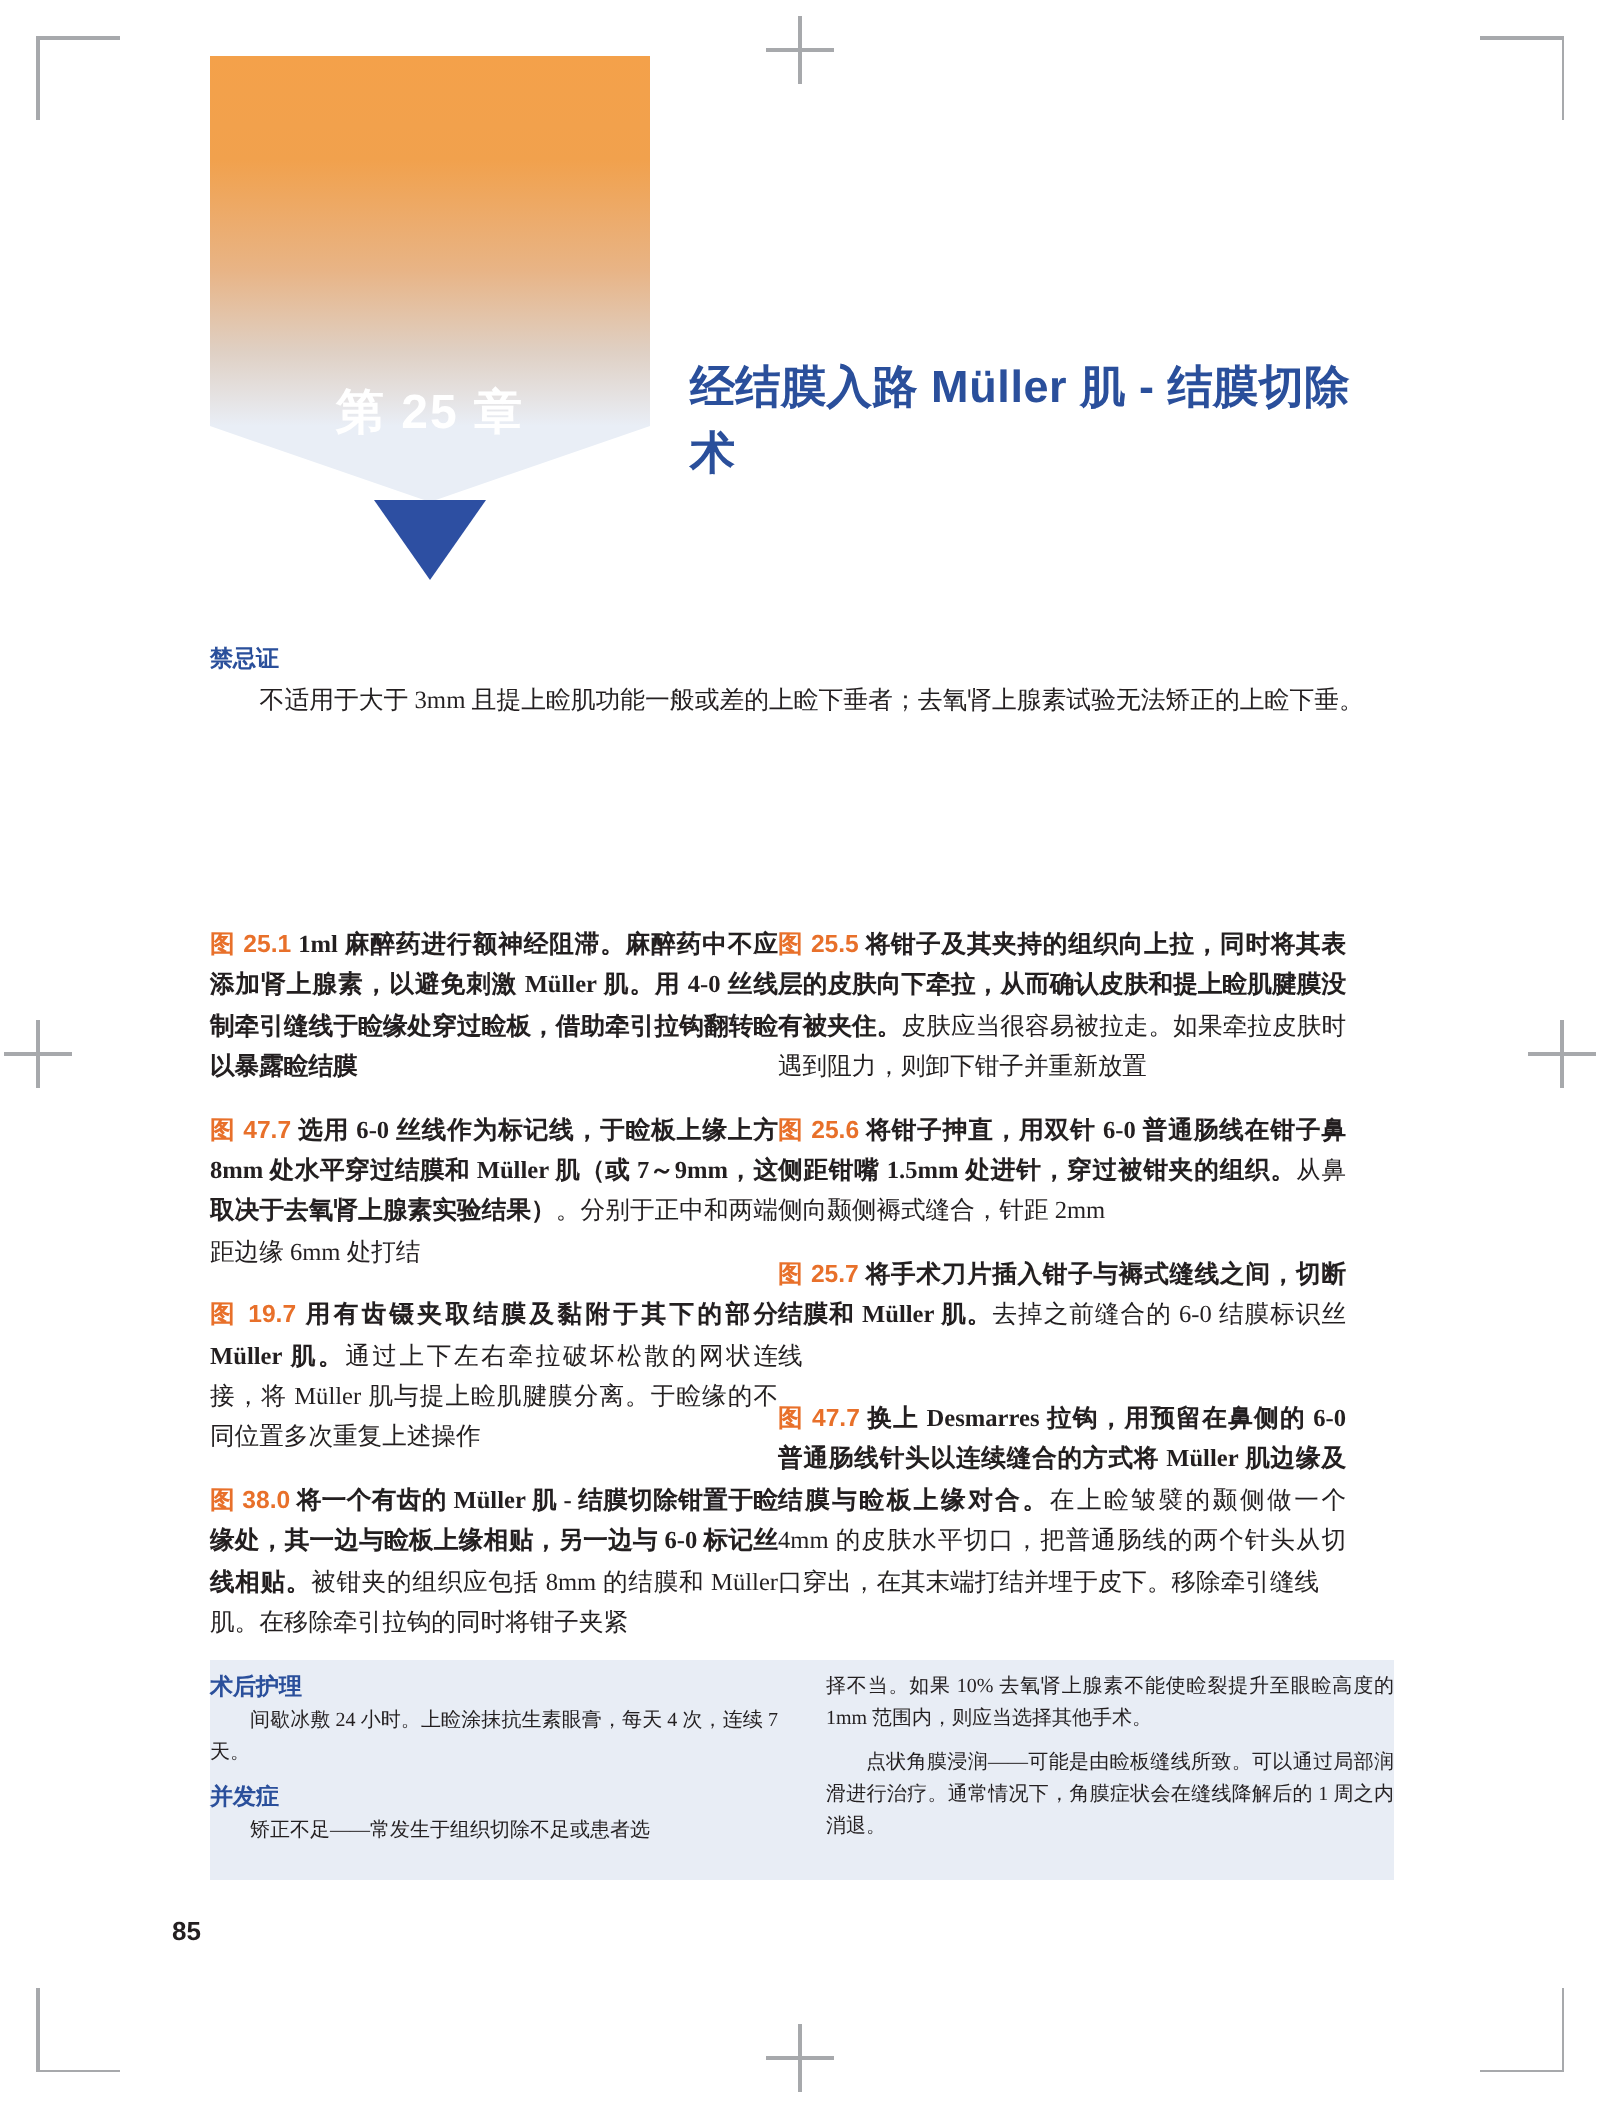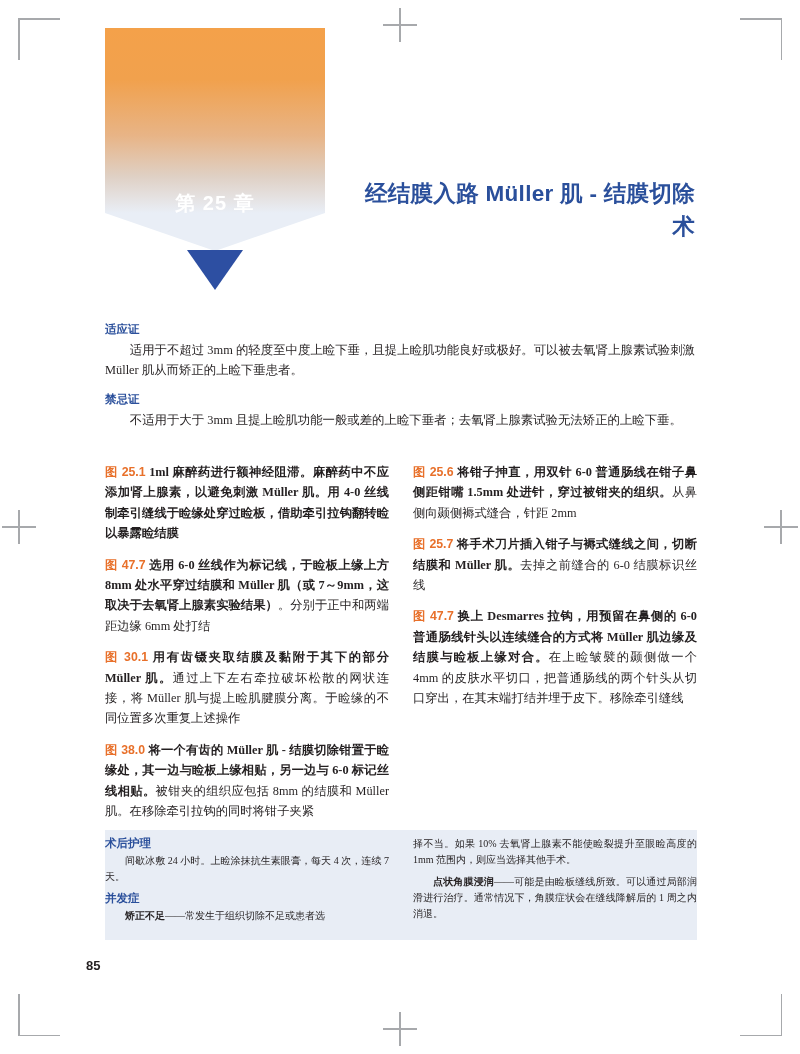--- a/index.html
+++ b/index.html
@@ -77,39 +77,38 @@
     border-right: 28px solid transparent;
     border-top: 40px solid #2d4fa2;
   }
   .banner .chapter-label {
     position: absolute;
     left: 0;
     top: 162px;
     width: 220px;
     text-align: center;
     color: #ffffff;
-    font-size: 20px;
+    font-size: 24px;
     font-weight: bold;
     letter-spacing: 1px;
     font-family: "Liberation Sans", sans-serif;
   }
 
   
   .chapter-title {
     position: absolute;
     left: 345px;
     top: 178px;
     width: 350px;
     color: #2a4f9b;
     font-size: 22.5px;
     font-weight: bold;
     line-height: 1.45;
     font-family: "Liberation Sans", sans-serif;
     letter-spacing: 0.3px;
-    text-align: right;
   }
 
   
   .content {
     position: absolute;
     left: 105px;
     top: 322px;
     width: 590px;
   }
 
@@ -130,21 +129,20 @@
 
   .indications { margin-bottom: 10px; }
 
   
   .fig-cols {
     position: absolute;
     left: 105px;
     top: 462px;
     width: 592px;
     display: flex;
-    gap: 24px;
   }
   .fig-col {
     width: 284px;
   }
   .fig-item {
     font-size: 12.3px;
     line-height: 1.66;
     text-align: justify;
     margin-bottom: 11px;
   }
@@ -176,21 +174,21 @@
     color: #2a4f9b;
     font-weight: bold;
     font-size: 11.5px;
     margin-bottom: 2px;
   }
   .bottom-col .para {
     font-size: 10px;
     line-height: 1.6;
     margin-bottom: 6px;
   }
-  .bold-lead { font-weight: bold; }
+  .bold-lead { font-weight: normal; }
 
   .page-num {
     position: absolute;
     left: 86px;
     top: 958px;
     font-size: 13px;
     font-weight: bold;
     font-family: "Liberation Sans", sans-serif;
     color: #231f20;
   }
@@ -235,51 +233,51 @@
 <div class="banner">
   <div class="body"></div>
   <div class="v-shape"></div>
   <div class="arrow"></div>
   <div class="chapter-label">第 25 章</div>
 </div>
 
 <div class="chapter-title">经结膜入路 Müller 肌 - 结膜切除术</div>
 
 <div class="content">
-  <div class="indications">
-    <div class="sec-head">适应证</div>
-    <p class="para">适用于不超过 3mm 的轻度至中度上睑下垂，且提上睑肌功能良好或极好。可以被去氧肾上腺素试验刺激 Müller 肌从而矫正的上睑下垂患者。</p>
-  </div>
   <div class="contraindications">
     <div class="sec-head">禁忌证</div>
     <p class="para">不适用于大于 3mm 且提上睑肌功能一般或差的上睑下垂者；去氧肾上腺素试验无法矫正的上睑下垂。</p>
   </div>
 </div>
 
 <div class="fig-cols">
   <div class="fig-col">
     <div class="fig-item">
       <span class="fig-num">图 25.1</span>
       <span class="fig-lead">1ml 麻醉药进行额神经阻滞。麻醉药中不应添加肾上腺素，以避免刺激 Müller 肌。用 4-0 丝线制牵引缝线于睑缘处穿过睑板，借助牵引拉钩翻转睑以暴露睑结膜</span><span></span>
     </div>
     <div class="fig-item">
       <span class="fig-num">图 47.7</span>
       <span class="fig-lead">选用 6-0 丝线作为标记线，于睑板上缘上方 8mm 处水平穿过结膜和 Müller 肌（或 7～9mm，这取决于去氧肾上腺素实验结果）</span><span>。分别于正中和两端距边缘 6mm 处打结</span>
     </div>
     <div class="fig-item">
-      <span class="fig-num">图 30.1</span>
+      <span class="fig-num">图 19.7</span>
       <span class="fig-lead">用有齿镊夹取结膜及黏附于其下的部分 Müller 肌。</span><span>通过上下左右牵拉破坏松散的网状连接，将 Müller 肌与提上睑肌腱膜分离。于睑缘的不同位置多次重复上述操作</span>
     </div>
     <div class="fig-item">
       <span class="fig-num">图 38.0</span>
       <span class="fig-lead">将一个有齿的 Müller 肌 - 结膜切除钳置于睑缘处，其一边与睑板上缘相贴，另一边与 6-0 标记丝线相贴。</span><span>被钳夹的组织应包括 8mm 的结膜和 Müller 肌。在移除牵引拉钩的同时将钳子夹紧</span>
     </div>
   </div>
 
   <div class="fig-col">
+    <div class="fig-item">
+      <span class="fig-num">图 25.5</span>
+      <span class="fig-lead">将钳子及其夹持的组织向上拉，同时将其表层的皮肤向下牵拉，从而确认皮肤和提上睑肌腱膜没有被夹住。</span><span>皮肤应当很容易被拉走。如果牵拉皮肤时遇到阻力，则卸下钳子并重新放置</span>
+    </div>
     <div class="fig-item">
       <span class="fig-num">图 25.6</span>
       <span class="fig-lead">将钳子抻直，用双针 6-0 普通肠线在钳子鼻侧距钳嘴 1.5mm 处进针，穿过被钳夹的组织。</span><span>从鼻侧向颞侧褥式缝合，针距 2mm</span>
     </div>
     <div class="fig-item">
       <span class="fig-num">图 25.7</span>
       <span class="fig-lead">将手术刀片插入钳子与褥式缝线之间，切断结膜和 Müller 肌。</span><span>去掉之前缝合的 6-0 结膜标识丝线</span>
     </div>
     <div class="fig-item">
       <span class="fig-num">图 47.7</span>

